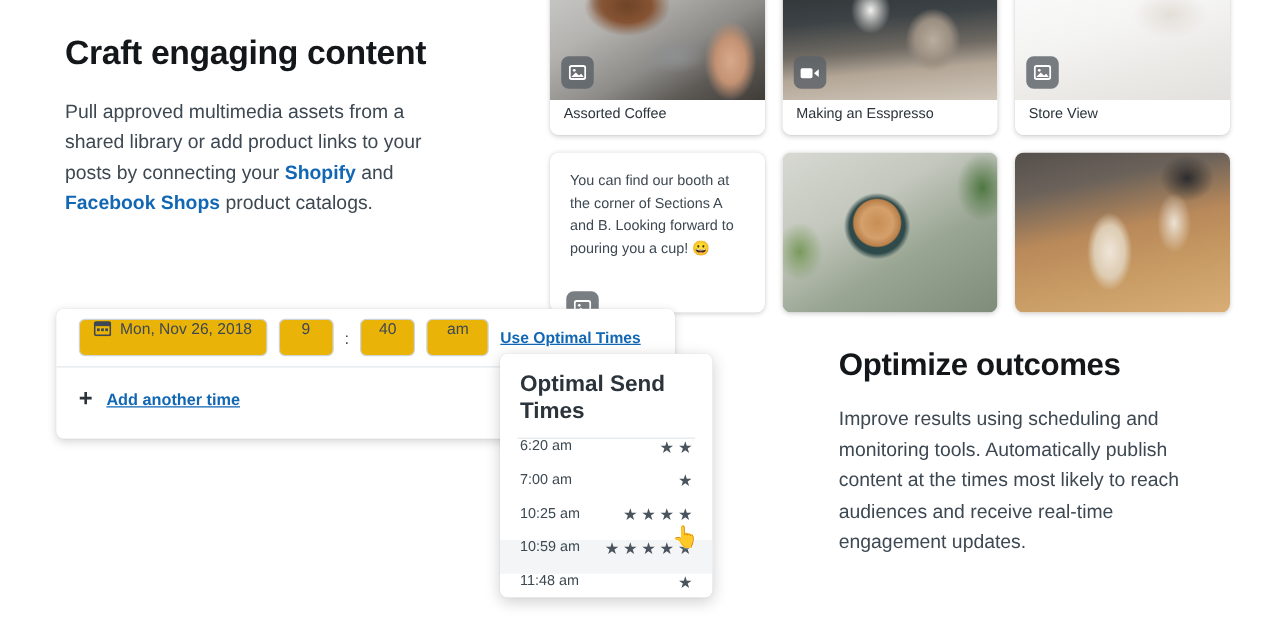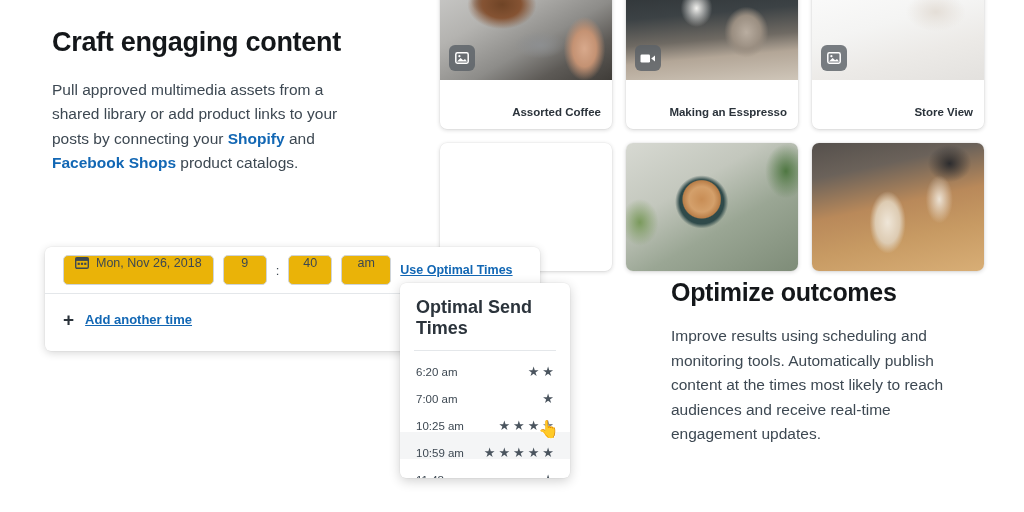--- a/index.html
+++ b/index.html
@@ -48,22 +48,22 @@
   .thumb { position: relative; height: 92px; overflow: hidden; }
   .thumb-tall { height: 128px; }
   .badge {
     position: absolute; left: 9px; bottom: 9px;
     width: 26px; height: 26px; border-radius: 6px;
     background: rgba(92,98,104,0.82);
     display: flex; align-items: center; justify-content: center;
   }
   .badge svg { display: block; }
   .caption {
-    padding: 26px 11px 11px 11px;
-    font-size: 11.5px; font-weight: bold; color: #2b333b; text-align: right;
+    padding: 5px 11px 11px 11px;
+    font-size: 11.5px; font-weight: normal; color: #2b333b;
   }
 
   
   .ph-coffee {
     width: 100%; height: 100%;
     background:
       radial-gradient(ellipse 48px 34px at 36% 18%, #6f4426 0%, #855333 40%, rgba(133,83,51,0) 72%),
       radial-gradient(ellipse 30px 22px at 30% 14%, #4d2d18 0%, rgba(77,45,24,0) 70%),
       radial-gradient(ellipse 26px 40px at 84% 66%, #d8a98c 0%, #c49273 45%, rgba(196,146,115,0) 80%),
       radial-gradient(ellipse 34px 18px at 58% 62%, #8d8f91 0%, rgba(141,143,145,0) 75%),
@@ -146,21 +146,21 @@
     background: #fff; border-radius: 6px;
     box-shadow: 0 3px 12px rgba(0,0,0,0.19), 0 0 0 0.5px rgba(0,0,0,0.05);
     overflow: hidden;
   }
   .dd-title {
     font-size: 18px; font-weight: bold; color: #2b333b;
     padding: 14px 16px 11px 16px;
   }
   .dd-sep { height: 1px; background: #e4e7ea; margin: 0 14px; }
   .dd-row {
-    display: flex; align-items: flex-end; justify-content: space-between;
+    display: flex; align-items: flex-start; justify-content: space-between;
     padding: 0 16px; height: 27px; font-size: 11.5px; color: #3d4852;
   }
   .dd-row.hovered { background: #f4f5f6; }
   .stars { display: flex; gap: 3px; }
   .star { color: #4a545e; font-size: 13px; line-height: 1; }
   .cursor-hand {
     position: absolute; left: 538px; top: 421px;
     font-size: 17px; line-height: 1; pointer-events: none;
     filter: drop-shadow(0 0 1px rgba(255,255,255,0.95));
   }
@@ -214,20 +214,21 @@
               <rect x="0.8" y="0.8" width="12.4" height="10.4" rx="1.6" fill="none" stroke="#fff" stroke-width="1.5"></rect>
               <circle cx="4.4" cy="4.2" r="1.1" fill="#fff"></circle>
               <path d="M2 9.6 L5.6 6 L8.2 8.3 L10 6.9 L12 9.6 Z" fill="#fff"></path>
             </svg>
         </span>
       </div>
       <div class="caption">Store View</div>
     </div>
 
     <div class="text-card">
+      <p>You can find our booth at the corner of Sections A and B. Looking forward to pouring you a cup! 😀</p>
       <span class="badge">
         <svg width="14" height="12" viewBox="0 0 14 12">
             <rect x="0.8" y="0.8" width="12.4" height="10.4" rx="1.6" fill="none" stroke="#fff" stroke-width="1.5"></rect>
             <circle cx="4.4" cy="4.2" r="1.1" fill="#fff"></circle>
             <path d="M2 9.6 L5.6 6 L8.2 8.3 L10 6.9 L12 9.6 Z" fill="#fff"></path>
           </svg>
       </span>
     </div>
 
     <div class="media-card">

